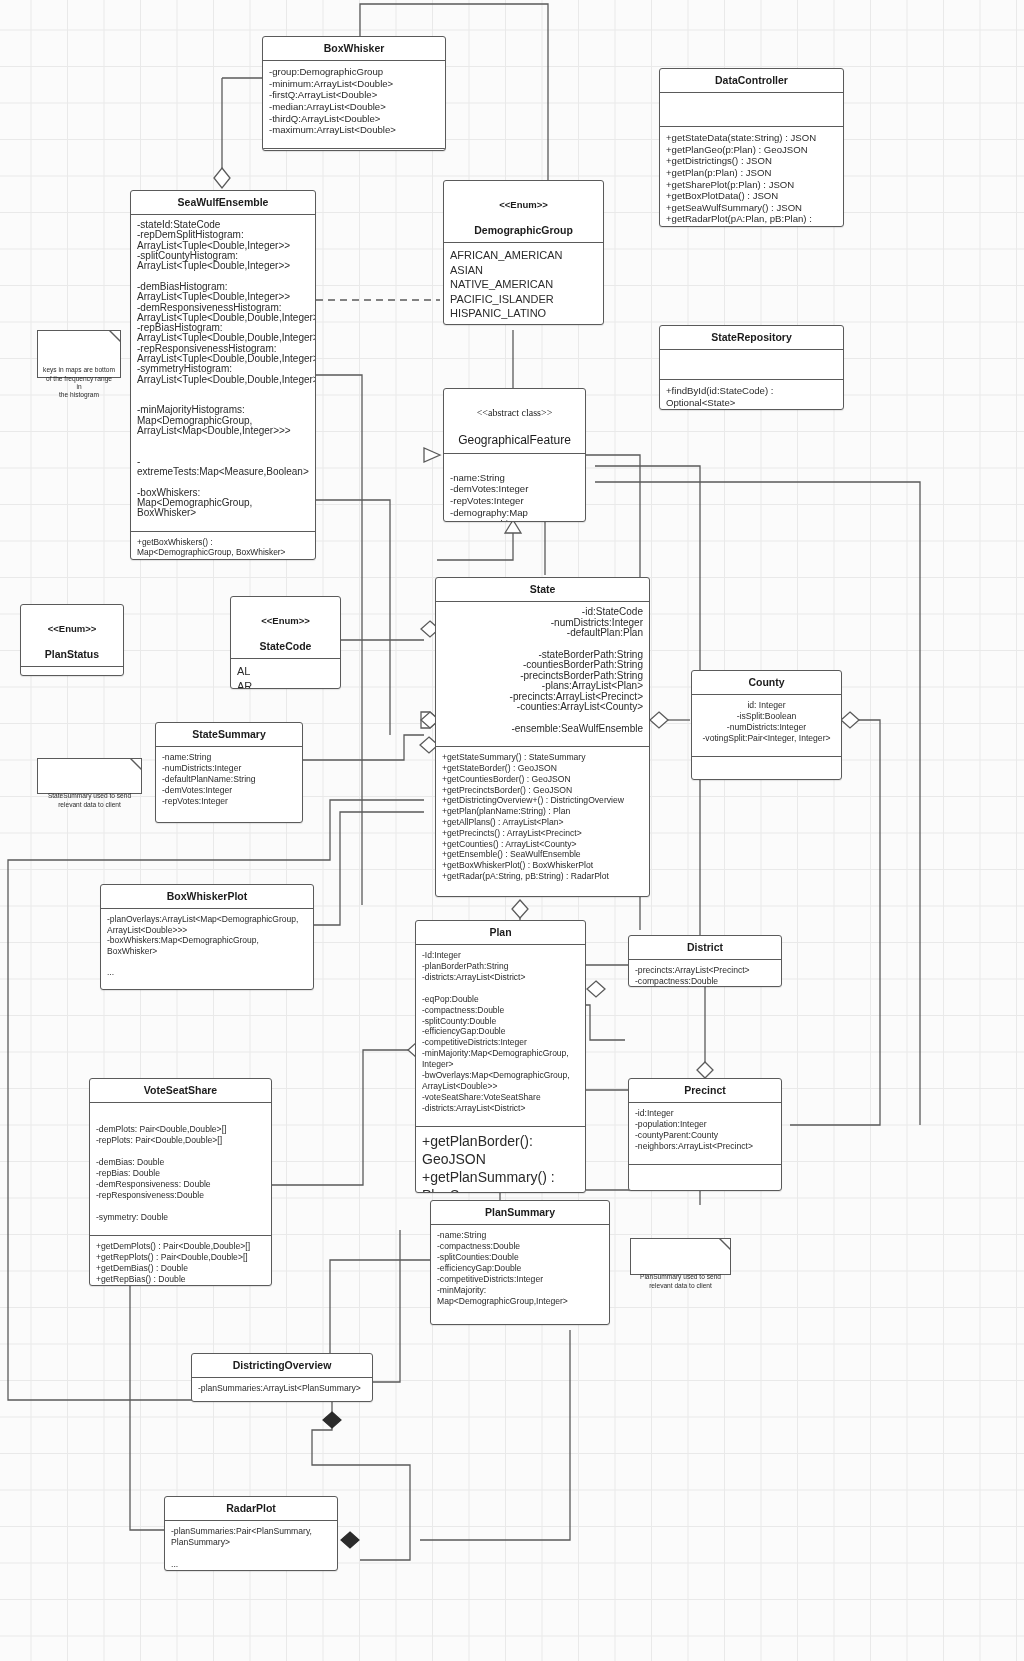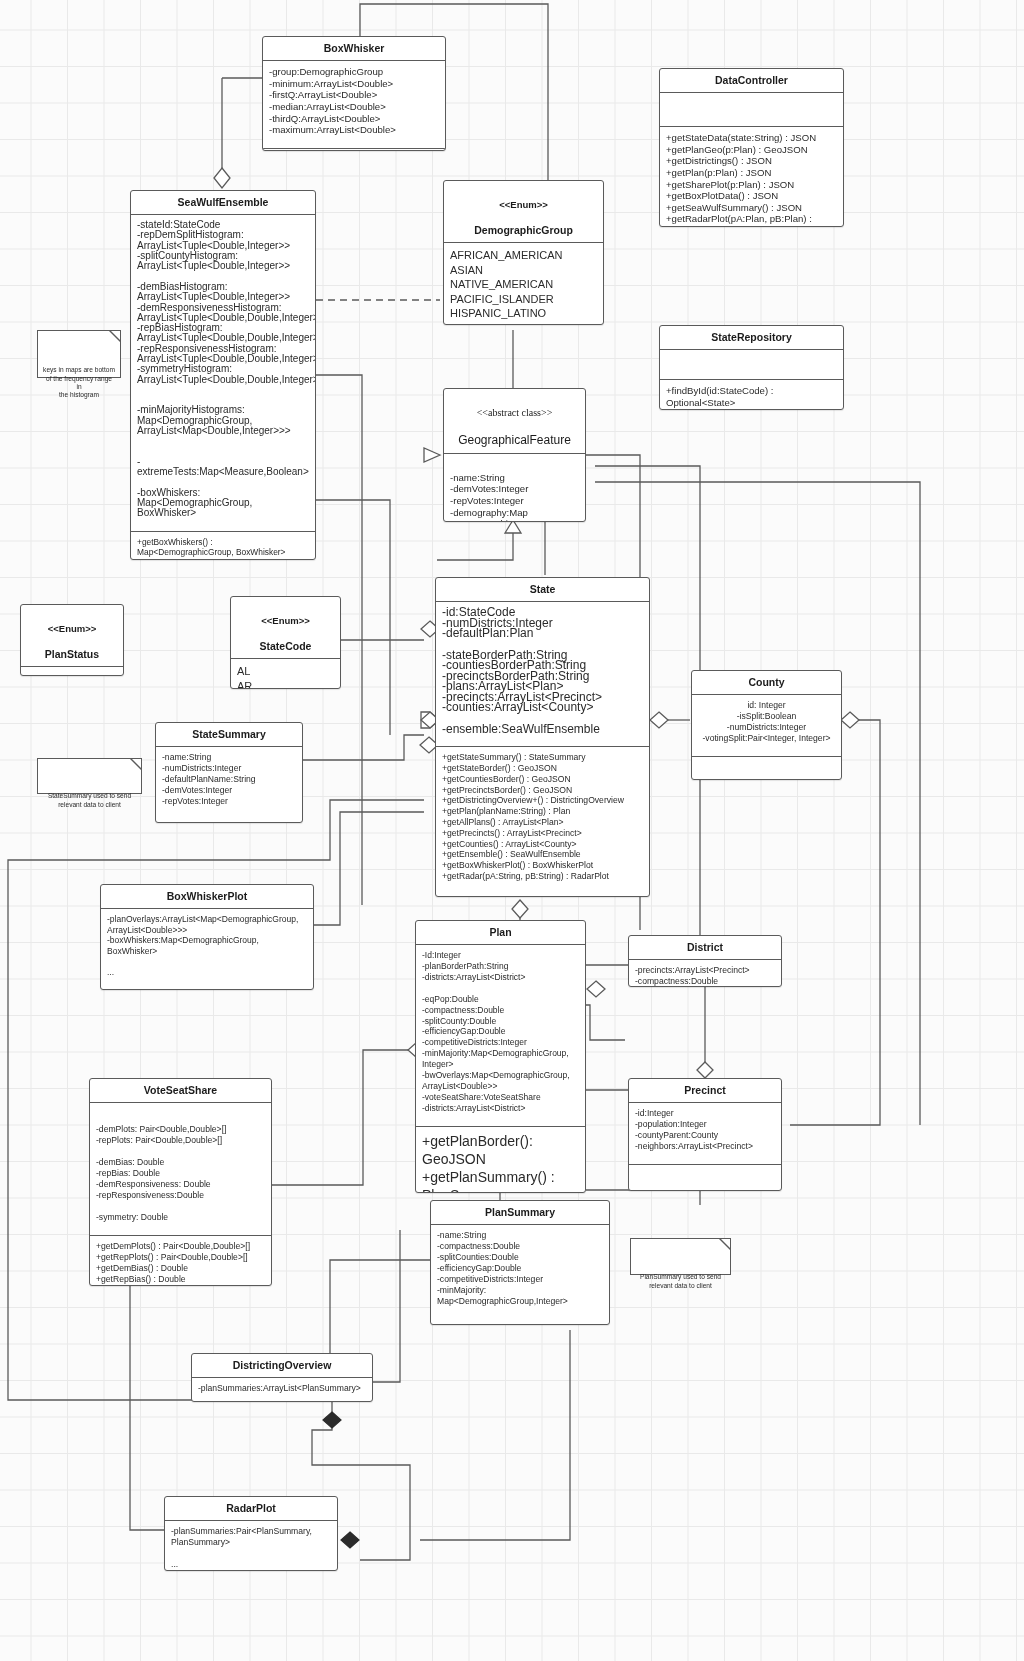--- a/index.html
+++ b/index.html
@@ -269,21 +269,21 @@
     <span>StateCode</span>
   </div>
   <div class="sec big">AL
 AR
 AZ
 ...</div>
 </div>
 
 <div class="cls" style="left:435px; top:577px; width:215px; height:320px;">
   <div class="hd">State</div>
-  <div class="sec" style="font-size:12px; line-height:10.6px;">-id:StateCode
+  <div class="sec" style="font-size:10px; line-height:10.6px;text-align:right;">-id:StateCode
 -numDistricts:Integer
 -defaultPlan:Plan
 
 -stateBorderPath:String
 -countiesBorderPath:String
 -precinctsBorderPath:String
 -plans:ArrayList&lt;Plan&gt;
 -precincts:ArrayList&lt;Precinct&gt;
 -counties:ArrayList&lt;County&gt;
 

